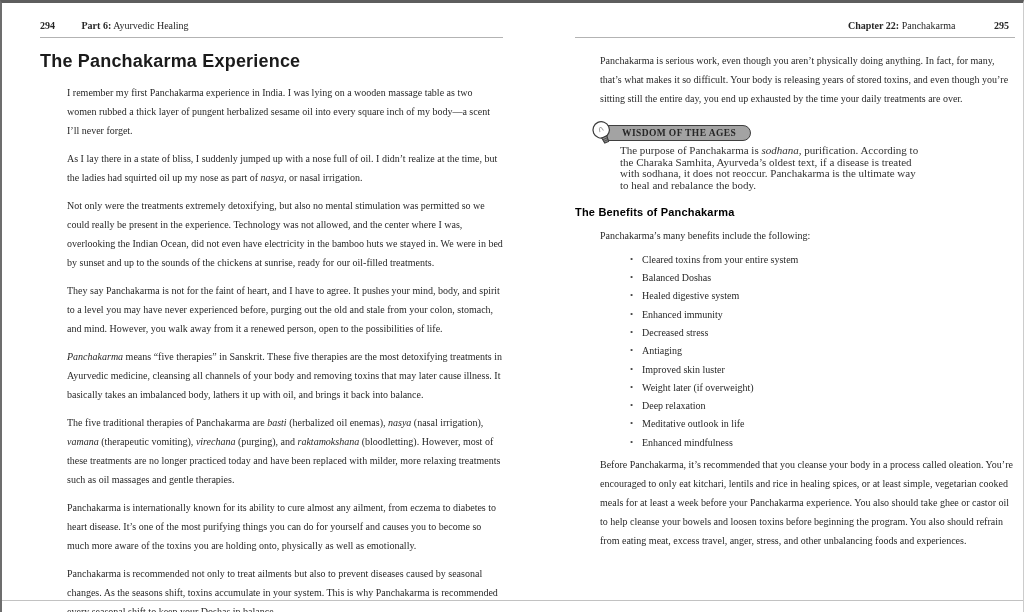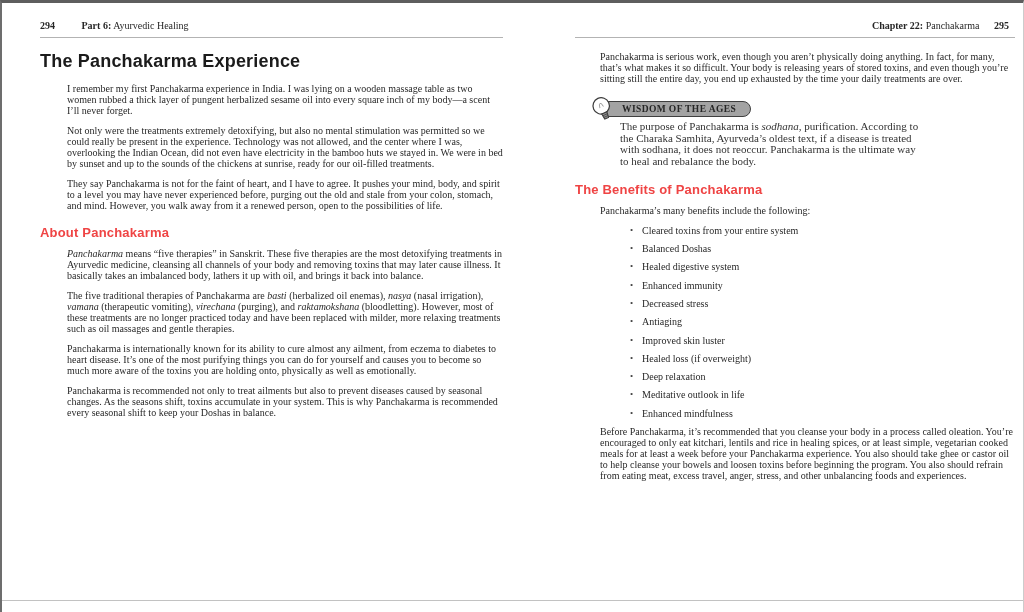--- a/index.html
+++ b/index.html
@@ -31,44 +31,44 @@
   .runhead {
     font-size:10px; line-height:12px;
     border-bottom:1px solid #b3b3b3;
     padding-bottom:5px;
     white-space:nowrap;
   }
   .runhead b { font-weight:bold; }
   .runhead .pagenum { font-weight:bold; }
   .rh-left .pagenum { margin-right:24px; }
   .rh-right { text-align:right; }
-  .rh-right .pagenum { margin-left:12px; margin-right:6px; }
+  .rh-right .pagenum { margin-left:36px; margin-right:6px; }
 
   h1.title {
     font-family:"Liberation Sans", sans-serif;
     font-weight:bold;
     font-size:18px;
     letter-spacing:0.2px;
     color:#1b1b1b;
     margin:13px 0 11px 0;
   }
   h2.sect {
     font-family:"Liberation Sans", sans-serif;
     font-weight:bold;
-    font-size:13px;
+    font-size:11px;
     letter-spacing:0.2px;
-    color:#ef4444;
+    color:#000000;
     margin:14px 0 8px 0;
   }
   .ind { padding-left:27px; }
   .page-right .ind { padding-left:25px; }
 
   p.body {
     font-size:10px;
-    line-height:11px;
+    line-height:19px;
     margin-bottom:9px;
     text-align:left;
     color:#282828;
   }
   p.body em { font-style:italic; }
 
   
   .wisdom { position:relative; margin:14px 0 0 18px; }
   .wisdom-pill {
     display:inline-block;
@@ -124,25 +124,25 @@
 <div class="page page-left">
   <div class="runhead rh-left">
     <span class="pagenum">294</span>
     <span><b>Part 6:</b><span> Ayurvedic Healing</span></span>
   </div>
 
   <h1 class="title">The Panchakarma Experience</h1>
 
   <div class="ind">
     <p class="body"><span>I remember my first Panchakarma experience in India. I was lying on a wooden massage table as two women rubbed a thick layer of pungent herbalized sesame oil into every square inch of my body—a scent I’ll never forget.</span></p>
+    <p class="body"><span>As I lay there in a state of bliss, I suddenly jumped up with a nose full of oil. I didn’t realize at the time, but the ladies had squirted oil up my nose as part of </span><em>nasya</em><span>, or nasal irrigation.</span></p>
     <p class="body"><span>Not only were the treatments extremely detoxifying, but also no mental stimulation was permitted so we could really be present in the experience. Technology was not allowed, and the center where I was, overlooking the Indian Ocean, did not even have electricity in the bamboo huts we stayed in. We were in bed by sunset and up to the sounds of the chickens at sunrise, ready for our oil-filled treatments.</span></p>
     <p class="body"><span>They say Panchakarma is not for the faint of heart, and I have to agree. It pushes your mind, body, and spirit to a level you may have never experienced before, purging out the old and stale from your colon, stomach, and mind. However, you walk away from it a renewed person, open to the possibilities of life.</span></p>
   </div>
 
-  <h2 class="sect">About Panchakarma</h2>
 
   <div class="ind">
     <p class="body"><em>Panchakarma</em><span> means “five therapies” in Sanskrit. These five therapies are the most detoxifying treatments in Ayurvedic medicine, cleansing all channels of your body and removing toxins that may later cause illness. It basically takes an imbalanced body, lathers it up with oil, and brings it back into balance.</span></p>
     <p class="body"><span>The five traditional therapies of Panchakarma are </span><em>basti</em><span> (herbalized oil enemas), </span><em>nasya</em><span> (nasal irrigation), </span><em>vamana</em><span> (therapeutic vomiting), </span><em>virechana</em><span> (purging), and </span><em>raktamokshana</em><span> (bloodletting). However, most of these treatments are no longer practiced today and have been replaced with milder, more relaxing treatments such as oil massages and gentle therapies.</span></p>
     <p class="body"><span>Panchakarma is internationally known for its ability to cure almost any ailment, from eczema to diabetes to heart disease. It’s one of the most purifying things you can do for yourself and causes you to become so much more aware of the toxins you are holding onto, physically as well as emotionally.</span></p>
     <p class="body"><span>Panchakarma is recommended not only to treat ailments but also to prevent diseases caused by seasonal changes. As the seasons shift, toxins accumulate in your system. This is why Panchakarma is recommended every seasonal shift to keep your Doshas in balance.</span></p>
   </div>
 </div>
 
 <div class="page page-right">
@@ -174,21 +174,21 @@
   <div class="ind">
     <p class="body benefits-intro">Panchakarma’s many benefits include the following:</p>
     <ul class="blist">
       <li><span class="blt">•</span><span>Cleared toxins from your entire system</span></li>
       <li><span class="blt">•</span><span>Balanced Doshas</span></li>
       <li><span class="blt">•</span><span>Healed digestive system</span></li>
       <li><span class="blt">•</span><span>Enhanced immunity</span></li>
       <li><span class="blt">•</span><span>Decreased stress</span></li>
       <li><span class="blt">•</span><span>Antiaging</span></li>
       <li><span class="blt">•</span><span>Improved skin luster</span></li>
-      <li><span class="blt">•</span><span>Healed loss (if overweight)</span></li>
+      <li><span class="blt">•</span><span>Weight later (if overweight)</span></li>
       <li><span class="blt">•</span><span>Deep relaxation</span></li>
       <li><span class="blt">•</span><span>Meditative outlook in life</span></li>
       <li><span class="blt">•</span><span>Enhanced mindfulness</span></li>
     </ul>
   </div>
 
 
   <div class="ind">
     <p class="body"><span>Before Panchakarma, it’s recommended that you cleanse your body in a process called oleation. You’re encouraged to only eat kitchari, lentils and rice in healing spices, or at least simple, vegetarian cooked meals for at least a week before your Panchakarma experience. You also should take ghee or castor oil to help cleanse your bowels and loosen toxins before beginning the program. You also should refrain from eating meat, excess travel, anger, stress, and other unbalancing foods and experiences.</span></p>
   </div>

